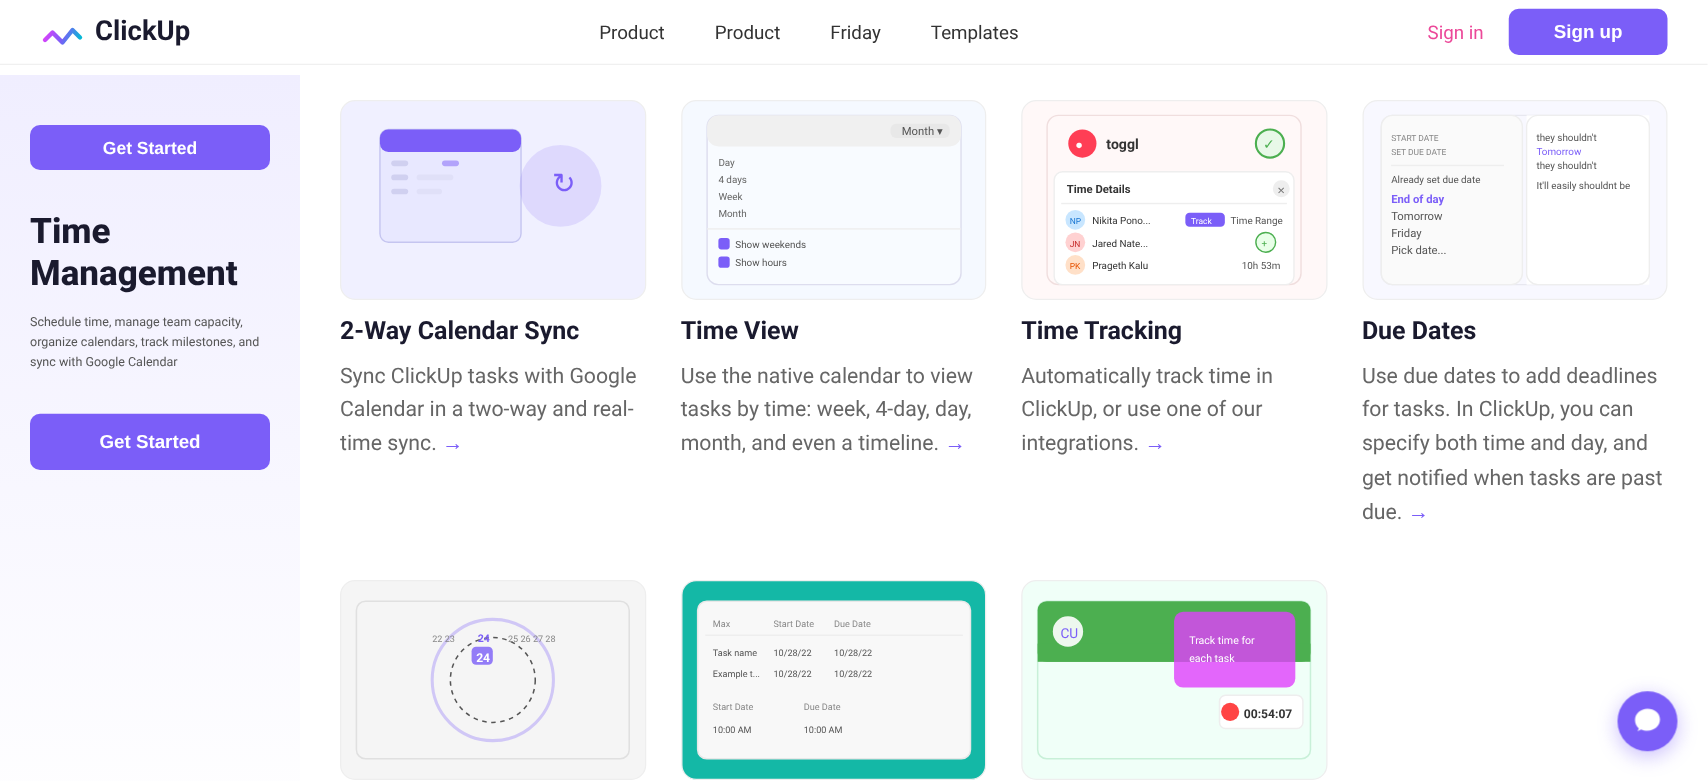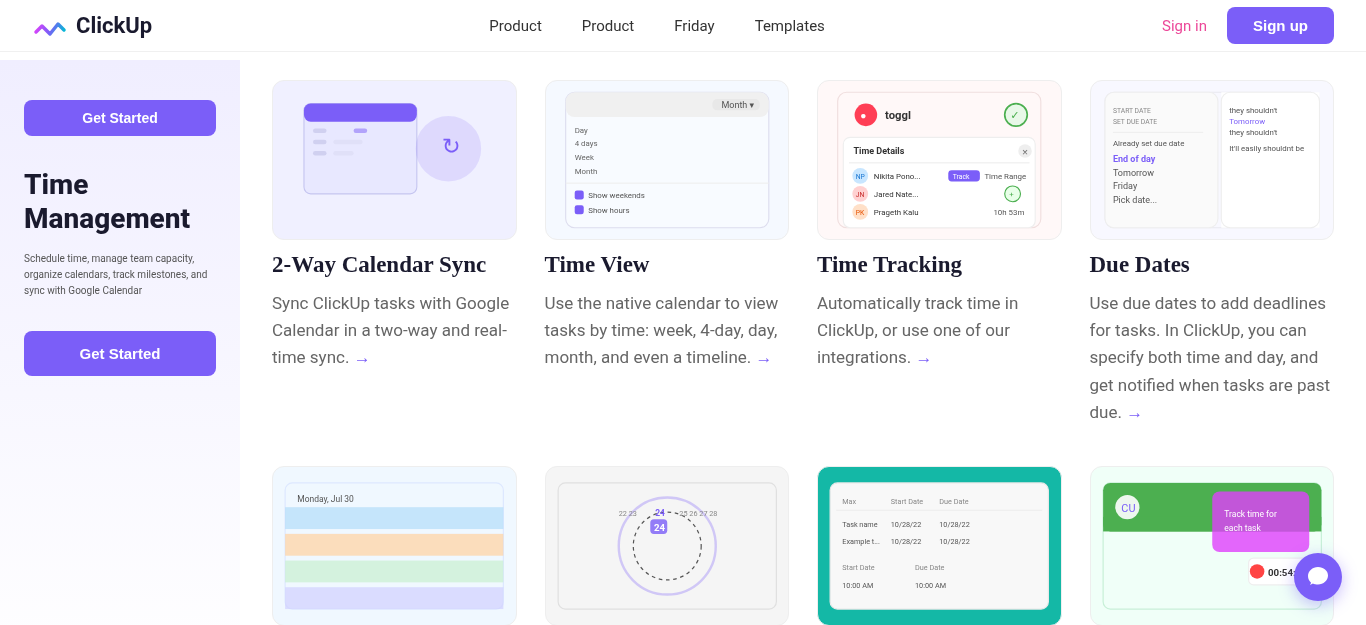--- a/index.html
+++ b/index.html
@@ -14,21 +14,21 @@
     }
     .nav-logo { display: flex; align-items: center; gap: 8px; }
     .logo-icon { width: 36px; height: 36px; }
     .logo-text { font-size: 22px; font-weight: 700; color: #1a1a2e; }
     .nav-links { display: flex; align-items: center; gap: 40px; }
     .nav-link { font-size: 15px; color: #333; text-decoration: none; cursor: pointer; }
     .nav-right { display: flex; align-items: center; gap: 20px; }
     .signin-link { font-size: 15px; color: #ec4899; cursor: pointer; text-decoration: none; }
     .signup-btn {
       background: #7b5ef8; color: #fff; border: none;
-      border-radius: 8px; padding: 10px 26px; font-size: 15px;
+      border-radius: 8px; padding: 10px 36px; font-size: 15px;
       font-weight: 600; cursor: pointer;
     }
 
     
     .page-body { padding-top: 60px; display: flex; }
 
     
     .sidebar {
       width: 240px; min-width: 240px; padding: 40px 24px 24px 24px;
       background: linear-gradient(180deg, #f0eeff 0%, #fff 100%);
@@ -55,21 +55,21 @@
       display: grid; grid-template-columns: repeat(4, 1fr);
       gap: 28px; margin-bottom: 40px;
     }
     .feature-card { display: flex; flex-direction: column; gap: 12px; }
     .feature-img {
       width: 100%; height: 160px; border-radius: 12px;
       background: #f5f5f5; overflow: hidden;
       display: flex; align-items: center; justify-content: center;
       border: 1px solid #eee;
     }
-    .feature-title { font-size: 23px; font-weight: 700; color: #1a1a2e; font-family: Liberation Serif, serif; }
+    .feature-title { font-size: 20px; font-weight: 700; color: #1a1a2e; }
     .feature-desc { font-size: 17px; color: #666; line-height: 1.6; }
     .feature-desc a { color: #7b5ef8; text-decoration: none; }
 
     
     .img-calendar-sync { background: #f0f0ff; }
     .img-time-view { background: #f5f9ff; }
     .img-time-tracking { background: #fff8f8; }
     .img-due-dates { background: #f8f8ff; }
     .img-box1 { background: #f0f8ff; }
     .img-box2 { background: #f5f5f5; }
@@ -246,32 +246,20 @@
         </div>
         <h3 class="feature-title">Due Dates</h3>
         <p class="feature-desc">
           <span>Use due dates to add deadlines for tasks. In ClickUp, you can specify both time and day, and get notified when tasks are past due.</span> <a>→</a>
         </p>
       </div>
     </div>
 
     <div class="feature-grid">
 
-      <div class="feature-card">
-        <div class="feature-img img-box1">
-          <svg class="card-svg" viewBox="0 0 200 120" xmlns="http://www.w3.org/2000/svg">
-            <rect x="10" y="8" width="180" height="104" rx="6" fill="#f0f8ff" stroke="#dde8ff" stroke-width="1"></rect>
-            <text x="20" y="24" font-size="7" fill="#555">Monday, Jul 30</text>
-            <rect x="10" y="28" width="180" height="18" rx="0" fill="#a8d8f8" opacity="0.6"></rect>
-            <rect x="10" y="50" width="180" height="18" rx="0" fill="#ffd1a0" opacity="0.7"></rect>
-            <rect x="10" y="72" width="180" height="18" rx="0" fill="#c8f0d0" opacity="0.7"></rect>
-            <rect x="10" y="94" width="180" height="18" rx="0" fill="#d0d0ff" opacity="0.7"></rect>
-          </svg>
-        </div>
-      </div>
 
       <div class="feature-card">
         <div class="feature-img img-box2">
           <svg class="card-svg" viewBox="0 0 200 120" xmlns="http://www.w3.org/2000/svg">
             <rect x="10" y="8" width="180" height="104" rx="6" fill="#f5f5f5" stroke="#e0e0e0" stroke-width="1"></rect>
             <circle cx="100" cy="60" r="40" fill="none" stroke="#7b5ef8" stroke-width="2" opacity="0.3"></circle>
             <circle cx="100" cy="60" r="28" fill="none" stroke="#555" stroke-width="1" stroke-dasharray="3 3"></circle>
 
             <text x="60" y="35" font-size="6" fill="#888">22 23</text>
             <text x="90" y="35" font-size="7" fill="#7b5ef8" font-weight="bold">24</text>

